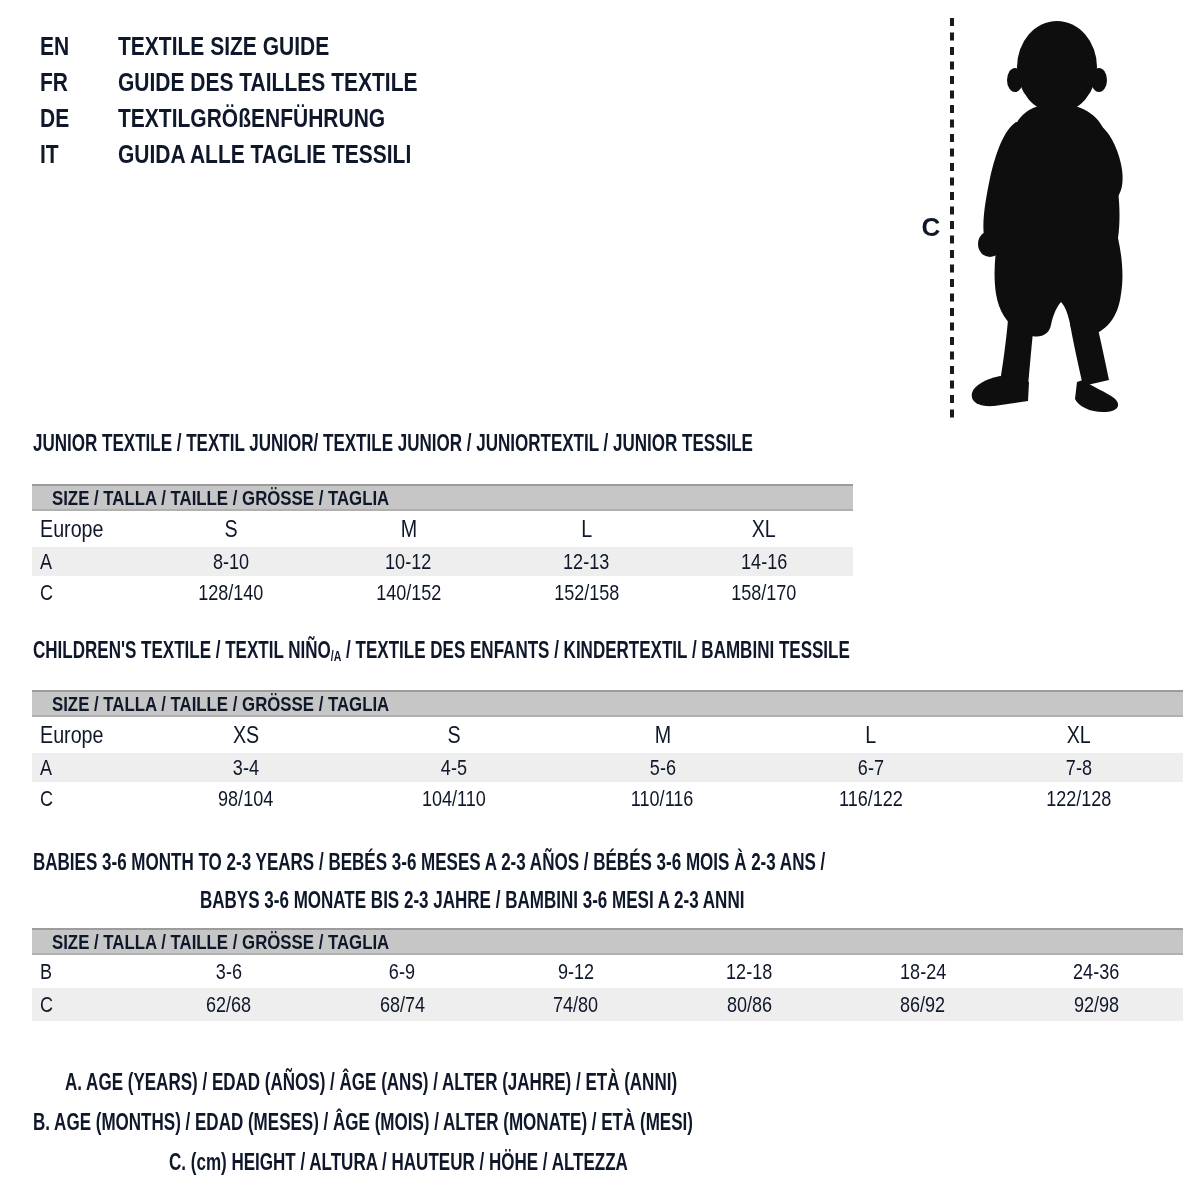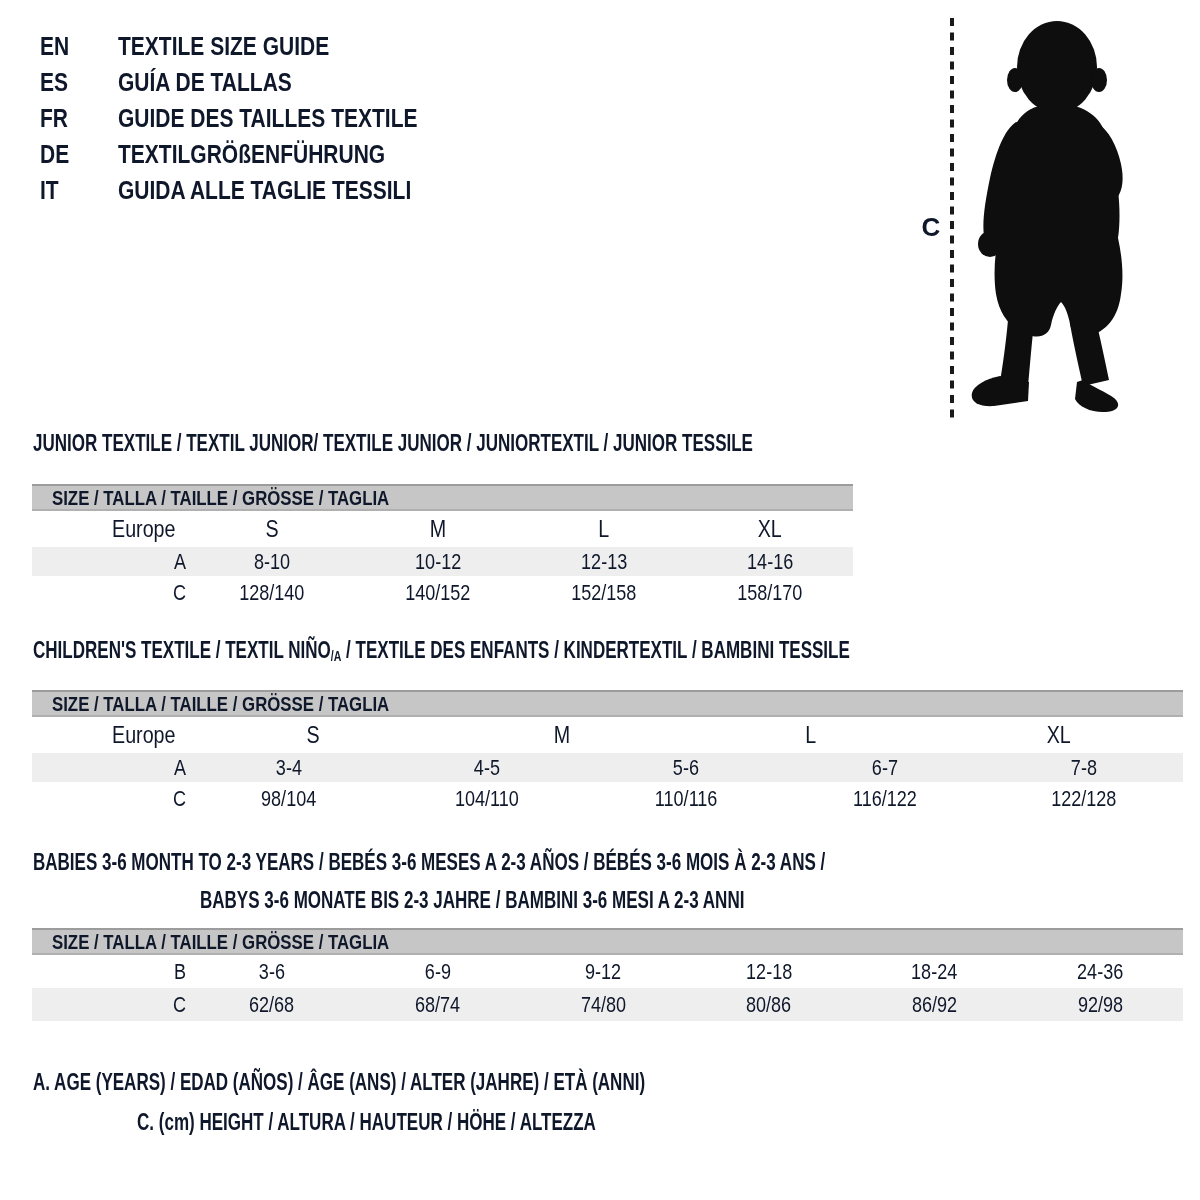--- a/index.html
+++ b/index.html
@@ -28,42 +28,38 @@
   .sub-a{font-size:0.62em;vertical-align:-0.22em;letter-spacing:0;}
 
   
   .size-table{position:absolute;}
   .size-bar{
     height:27px;background:#c6c6c6;border-top:2px solid #9c9c9c;border-bottom:2px solid #b0b0b0;
     display:flex;align-items:center;padding-left:20px;font-weight:700;font-size:21px;box-sizing:border-box;
   }
   .trow{display:flex;align-items:center;font-size:22px;font-weight:400;}
   .trow.hdr{font-size:24px;}
-  .tlabel{width:110px;padding-left:8px;box-sizing:border-box;text-align:right;margin-left:47px;}
+  .tlabel{width:110px;padding-left:8px;box-sizing:border-box;text-align:left;}
   .tcell{flex:1;text-align:center;}
   .stripe{background:#eeeeee;}
   .h36{height:36px;}.h29{height:29px;}.h33{height:33px;}
 
   
   .legend{position:absolute;left:33px;top:1062px;font-weight:700;font-size:23px;line-height:40px;text-align:center;}
   .legend-line{height:40px;}
 </style>
 </head>
 <body>
 
 <div id="canvas">
 
   <div class="lang">
     <div class="lang-row">
       <div class="lang-code"><span class="cxl s84">EN</span></div>
       <span class="cxl s84">TEXTILE SIZE GUIDE</span>
-    </div>
-    <div class="lang-row">
-      <div class="lang-code"><span class="cxl s84">ES</span></div>
-      <span class="cxl s84">GUÍA DE TALLAS</span>
     </div>
     <div class="lang-row">
       <div class="lang-code"><span class="cxl s84">FR</span></div>
       <span class="cxl s84">GUIDE DES TAILLES TEXTILE</span>
     </div>
     <div class="lang-row">
       <div class="lang-code"><span class="cxl s84">DE</span></div>
       <span class="cxl s84">TEXTILGRÖßENFÜHRUNG</span>
     </div>
     <div class="lang-row">
@@ -126,20 +122,21 @@
 
   <div class="sec-title" style="top:637px;">
     <span class="cxl s74"><span>CHILDREN'S TEXTILE / TEXTIL NIÑO</span><span class="sub-a">/A</span><span> / TEXTILE DES ENFANTS / KINDERTEXTIL / BAMBINI TESSILE</span></span>
   </div>
   <div class="size-table" style="left:32px;top:690px;width:1151px;">
     <div class="size-bar">
       <span class="cxl" style="transform:scaleX(0.8);">SIZE / TALLA / TAILLE / GRÖSSE / TAGLIA</span>
     </div>
     <div class="trow hdr h36">
       <div class="tlabel"><span class="cxl s82">Europe</span></div>
+      <div class="tcell"><span class="cx s82">XS</span></div>
       <div class="tcell"><span class="cx s82">S</span></div>
       <div class="tcell"><span class="cx s82">M</span></div>
       <div class="tcell"><span class="cx s82">L</span></div>
       <div class="tcell"><span class="cx s82">XL</span></div>
     </div>
     <div class="trow stripe h29">
       <div class="tlabel"><span class="cxl s82">A</span></div>
       <div class="tcell"><span class="cx s82">3-4</span></div>
       <div class="tcell"><span class="cx s82">4-5</span></div>
       <div class="tcell"><span class="cx s82">5-6</span></div>
@@ -179,16 +176,17 @@
       <div class="tcell"><span class="cx s82">68/74</span></div>
       <div class="tcell"><span class="cx s82">74/80</span></div>
       <div class="tcell"><span class="cx s82">80/86</span></div>
       <div class="tcell"><span class="cx s82">86/92</span></div>
       <div class="tcell"><span class="cx s82">92/98</span></div>
     </div>
   </div>
 
   <div class="legend">
     <div class="legend-line"><span class="cxl s74">A. AGE (YEARS) / EDAD (AÑOS) / ÂGE (ANS) / ALTER (JAHRE) / ETÀ (ANNI)</span></div>
+    <div class="legend-line"><span class="cxl s74">B. AGE (MONTHS) / EDAD (MESES) / ÂGE (MOIS) / ALTER (MONATE) / ETÀ (MESI)</span></div>
     <div class="legend-line"><span class="cxl s74">C. (cm) HEIGHT / ALTURA / HAUTEUR / HÖHE / ALTEZZA</span></div>
   </div>
 
 </div>
 
 </body></html>

